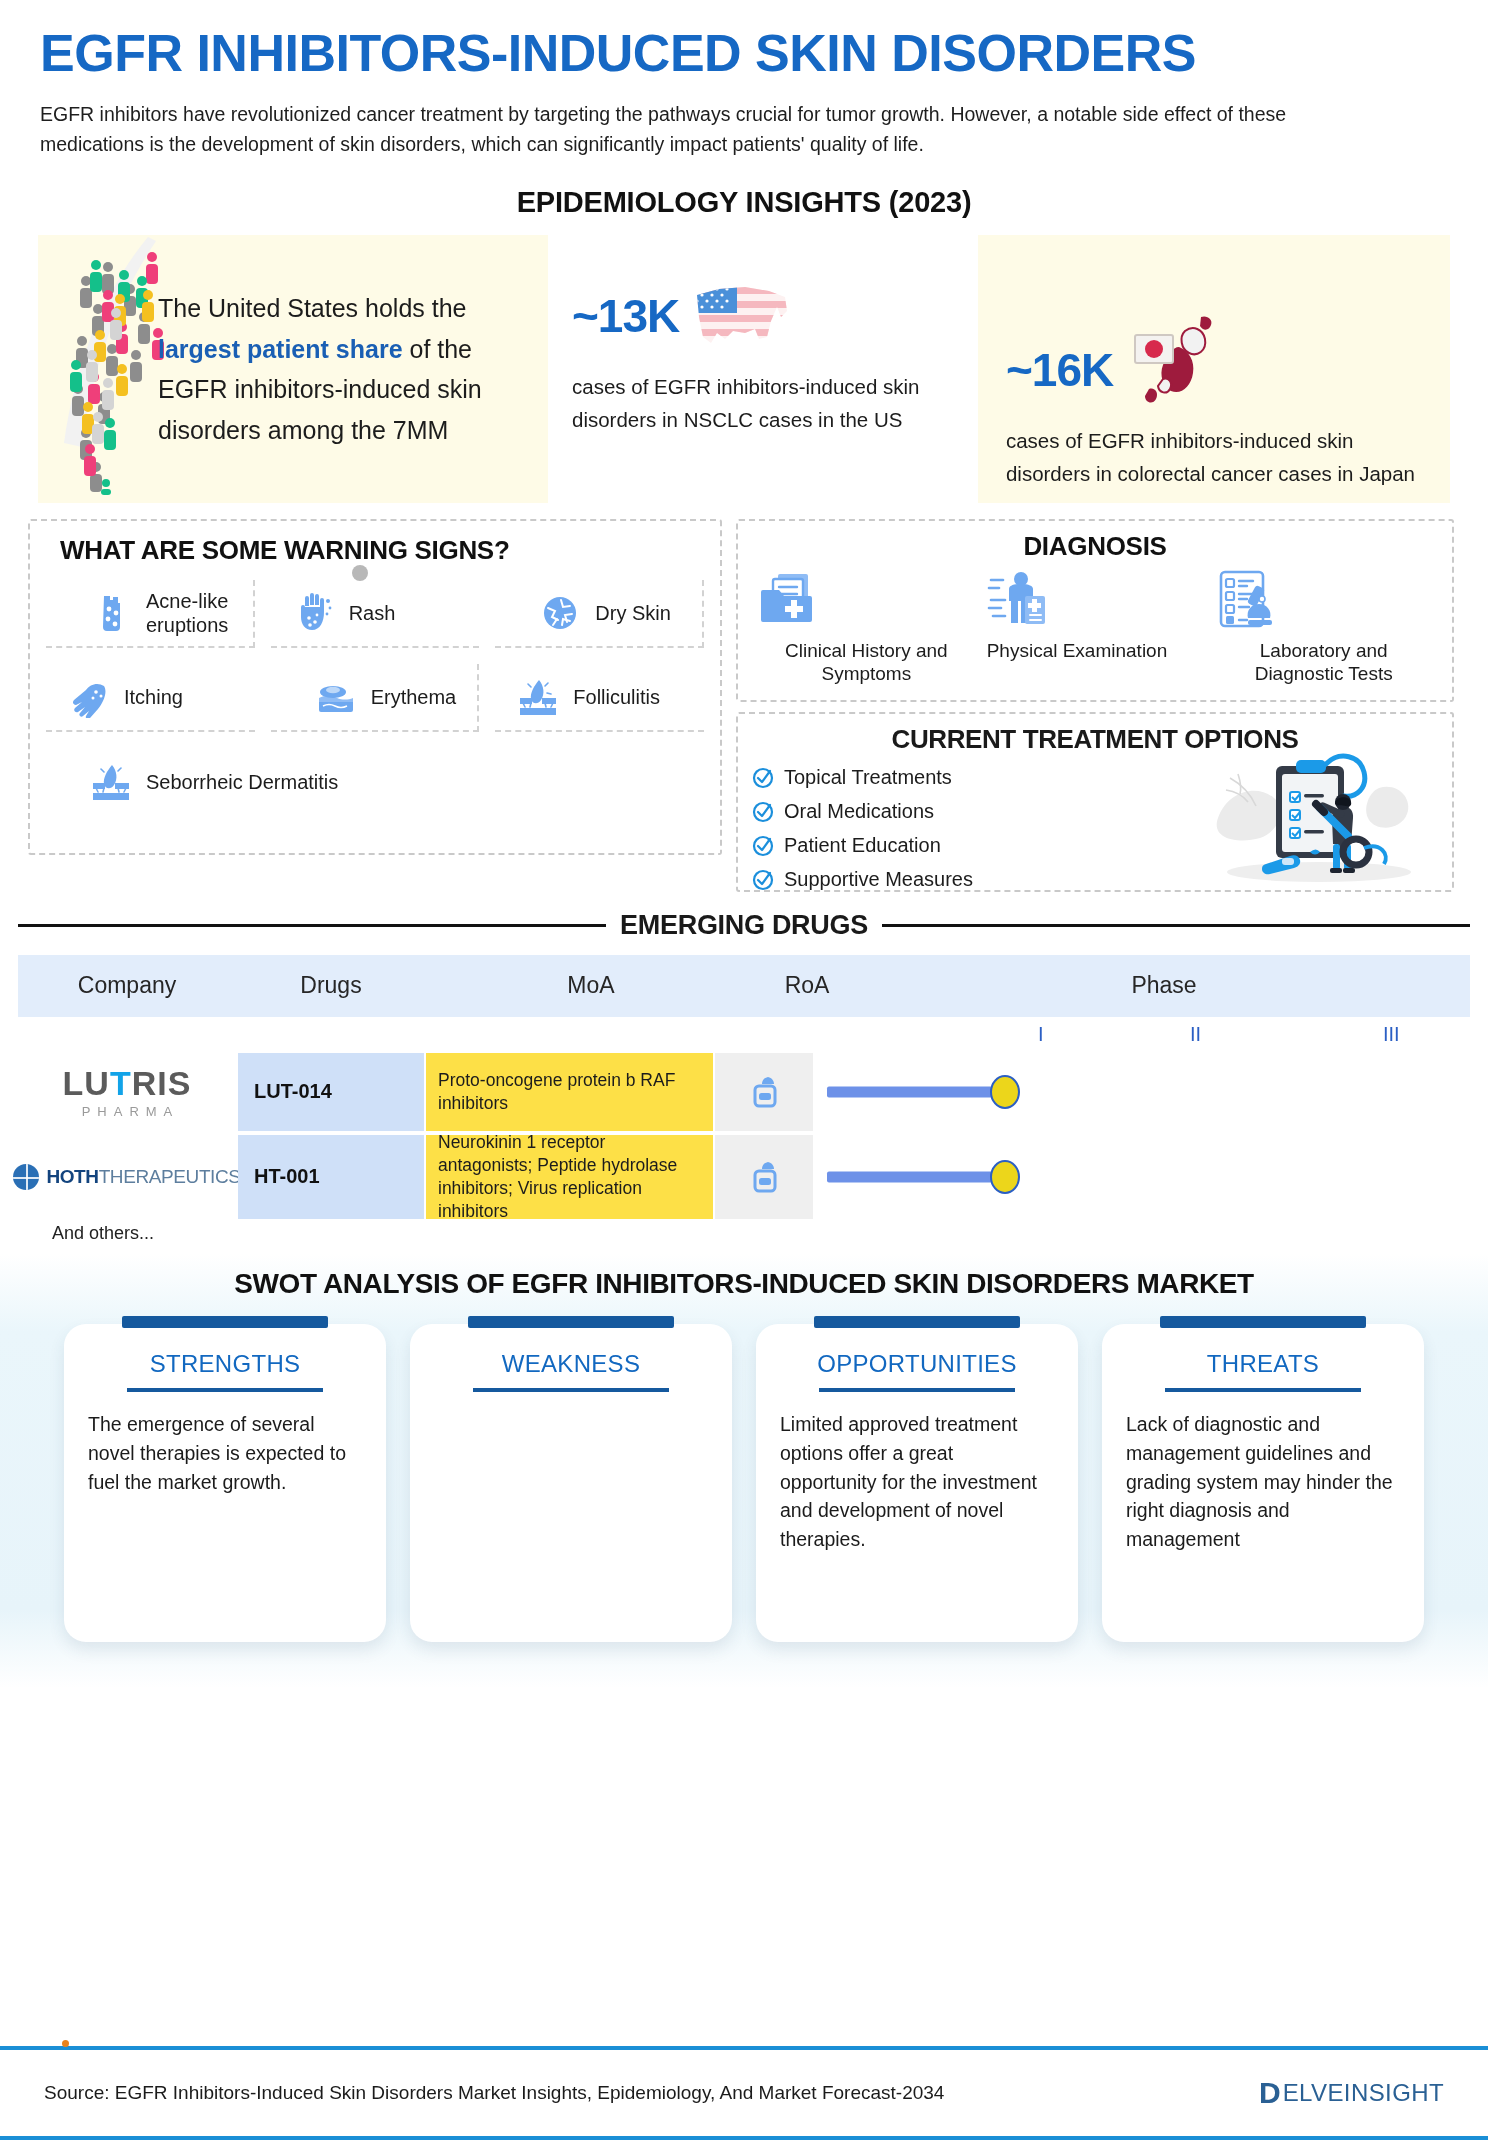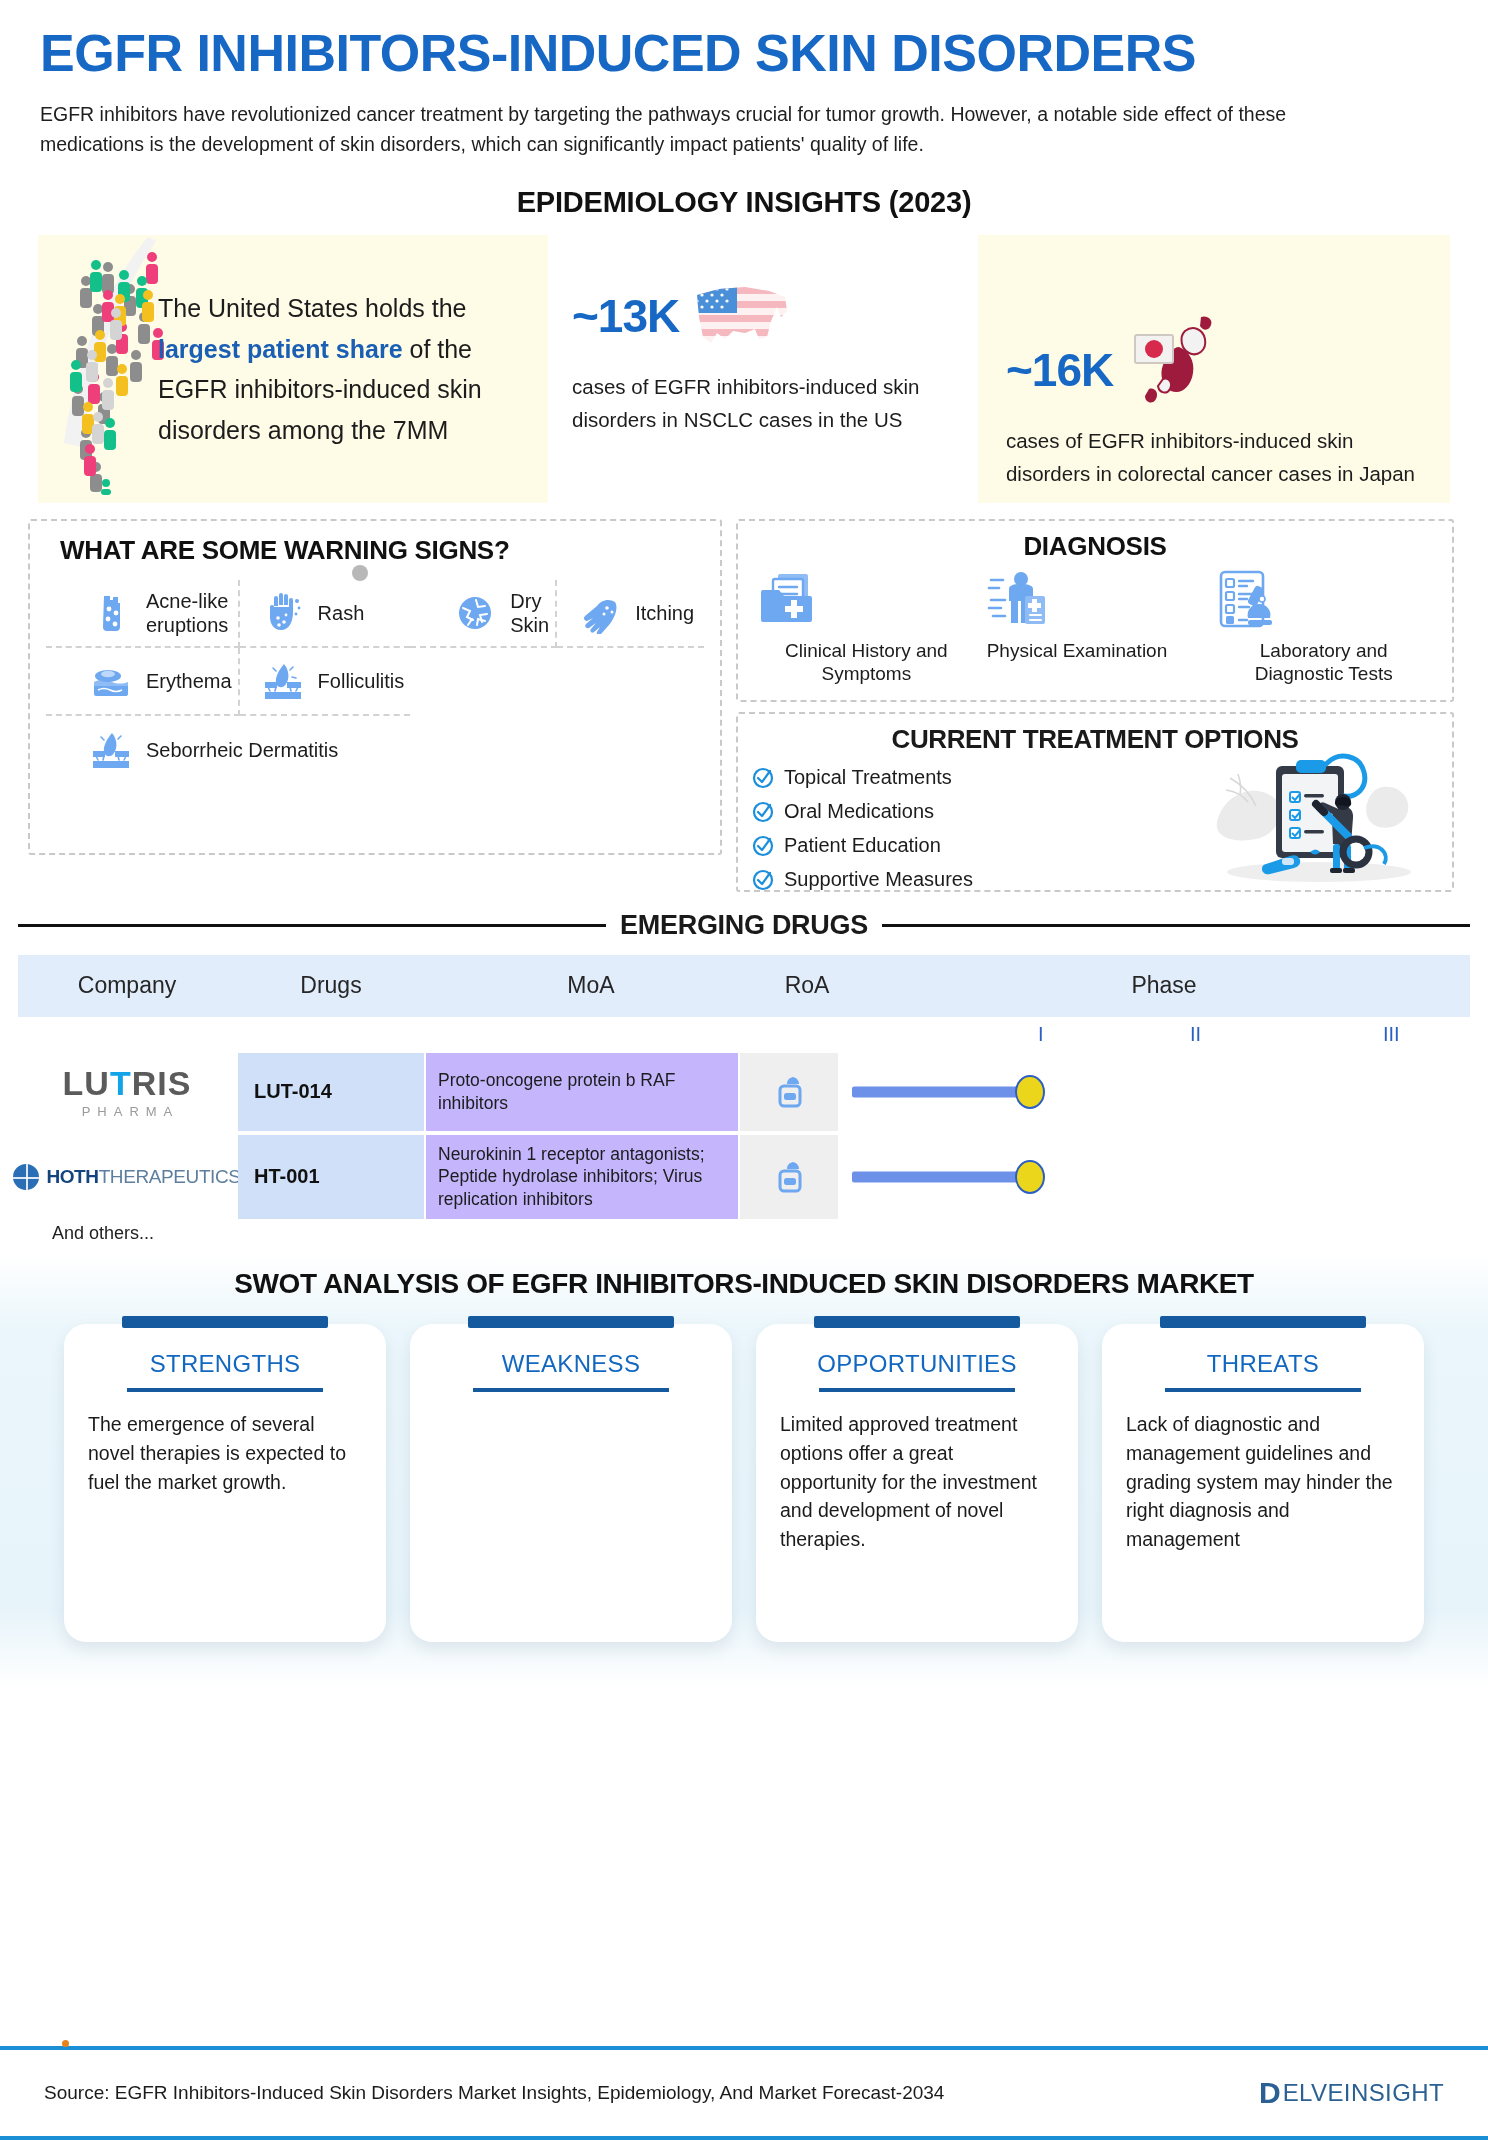--- a/index.html
+++ b/index.html
@@ -111,22 +111,23 @@
   .grey-dot {
     position: absolute;
     left: 322px; top: 44px;
     width: 16px; height: 16px;
     border-radius: 50%;
     background: #b8b8b8;
   }
   .warn-grid {
     margin-top: 14px;
     display: grid;
-    grid-template-columns: 1fr 1fr 1fr 1fr;
+    grid-template-columns: 1fr 1fr 1fr;
     grid-template-rows: 68px 68px 68px 66px;
+    gap: 16px;
   }
   .warn-cell {
     display: flex;
     align-items: center;
     gap: 14px;
     padding: 0 6px 0 44px;
     font-size: 20px;
     color: #1c1c1c;
     line-height: 1.2;
   }
@@ -205,21 +206,21 @@
   .ed-row { display: flex; align-items: stretch; gap: 2px; margin-bottom: 4px; }
   .cell-company {
     width: 218px; display: flex; align-items: center; justify-content: center;
     background: #fff;
   }
   .cell-drug {
     width: 186px; background: #cfe0f8; display: flex; align-items: center;
     padding-left: 16px; font-size: 20px; font-weight: 700; color: #111;
   }
   .cell-moa {
-    width: 312px; background: #c4b5fd; display: flex; align-items: center;
+    width: 287px; background: #fde047; display: flex; align-items: center;
     padding: 6px 12px; font-size: 17.5px; line-height: 1.3; color: #1c1c1c;
   }
   .cell-roa {
     width: 98px; background: #efefef; display: flex; align-items: center; justify-content: center;
   }
   .cell-phase { flex: 1; position: relative; background: #fff; }
   .bar {
     position: absolute; left: 12px; top: 50%; transform: translateY(-50%);
     height: 11px; background: #6d91e8; border-radius: 2px;
   }

